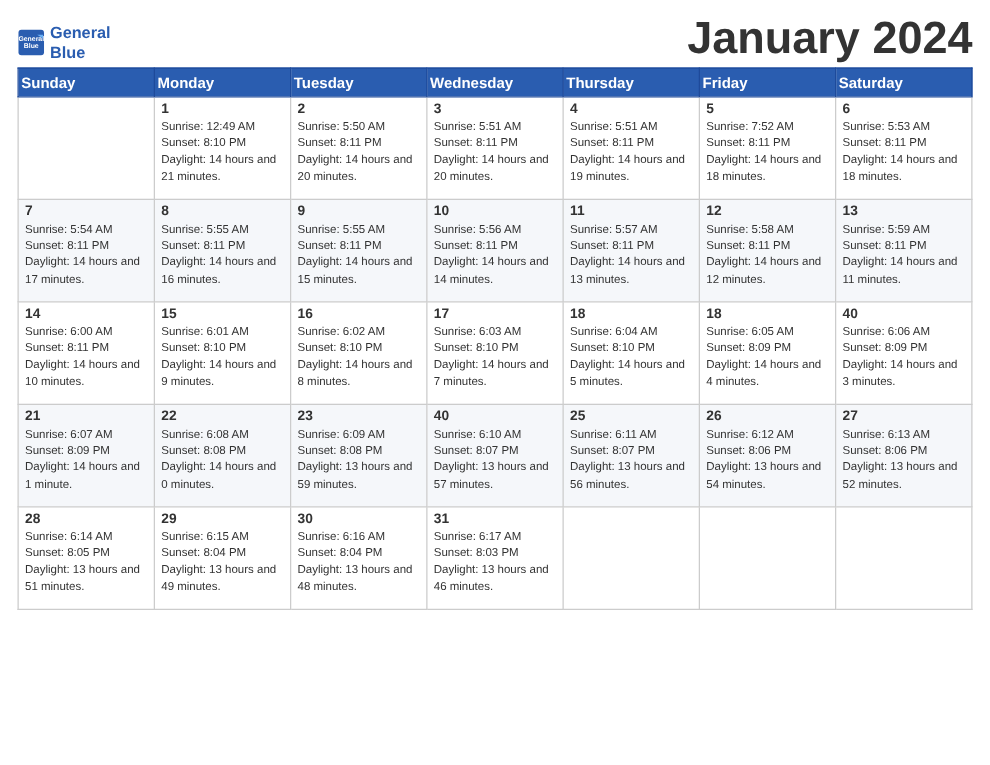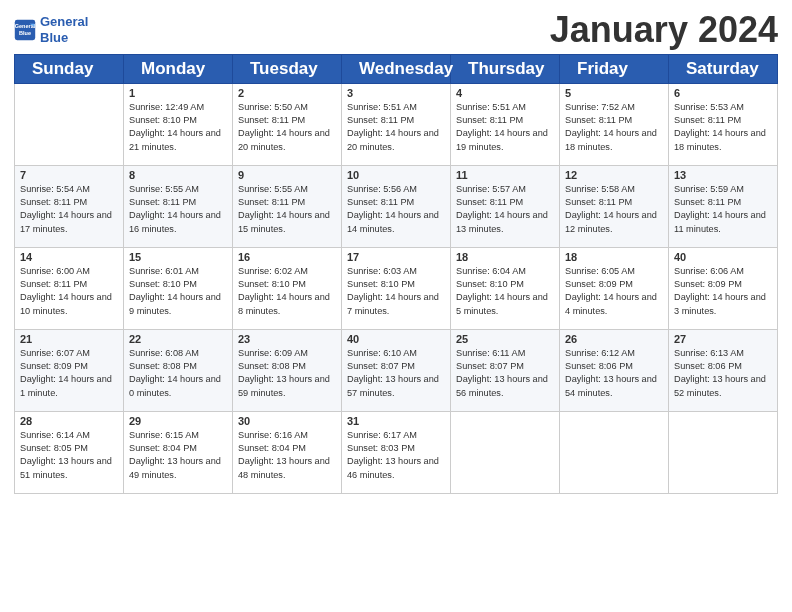--- a/index.html
+++ b/index.html
@@ -10,21 +10,21 @@
       background: #fff;
       overflow: hidden;
     }
     .page {
       width: 792px;
       height: 612px;
       padding: 10px 14px;
     }
     .header-row {
       display: flex;
-      align-items: center;
+      align-items: flex-end;
       justify-content: space-between;
       margin-bottom: 4px;
     }
     .logo {
       display: flex;
       align-items: center;
       gap: 4px;
     }
     .logo-text {
       font-size: 13px;
@@ -54,23 +54,23 @@
       margin-top: 2px;
     }
     .calendar-table {
       width: 100%;
       border-collapse: collapse;
       table-layout: fixed;
     }
     .calendar-table th {
       background: #2a5db0;
       color: #fff;
-      font-size: 17px;
+      font-size: 12px;
       font-weight: bold;
-      padding: 4px 17px;
+      padding: 4px 2px;
       text-align: left;
       border: 1px solid #1e4a9a;
     }
     .calendar-table td {
       border: 1px solid #ccc;
       vertical-align: top;
       padding: 3px 5px;
       font-size: 9.5px;
       color: #333;
       height: 82px;

